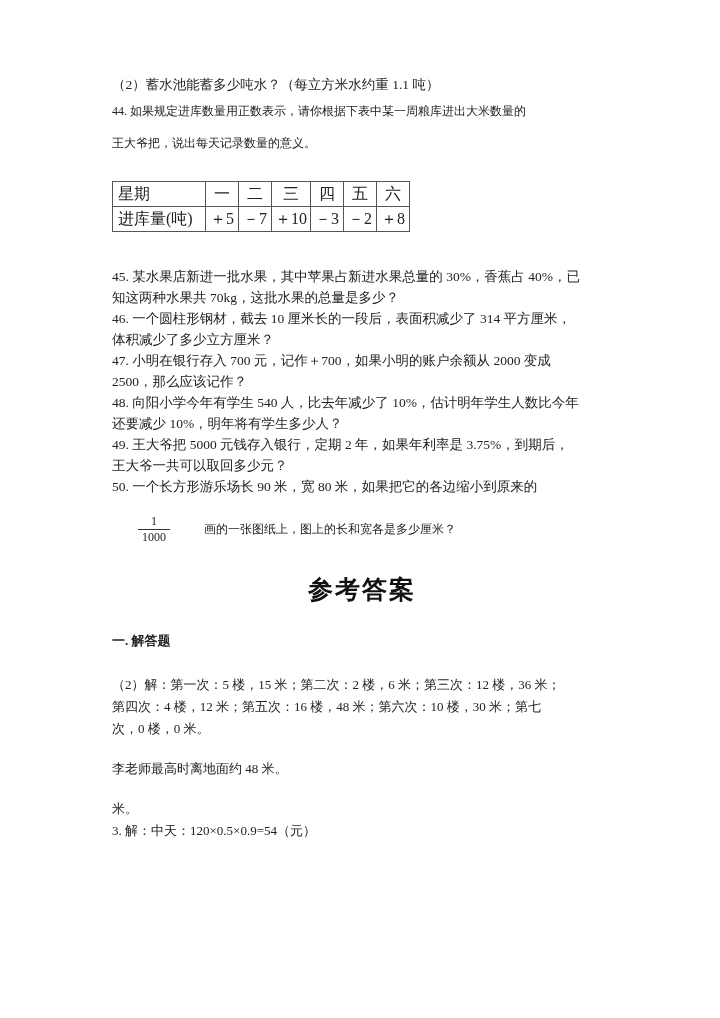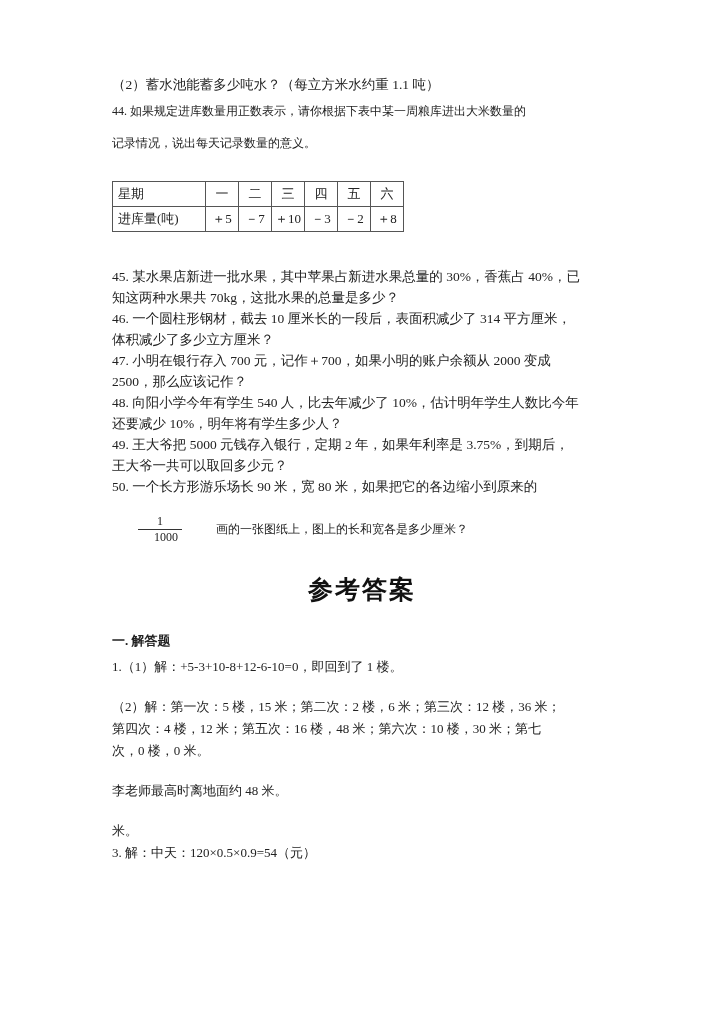--- a/index.html
+++ b/index.html
@@ -36,21 +36,21 @@
   }
   .gap-lg { height: 24px; }
 
   
   .tbl-wrap {
     margin-top: 22px;
     margin-bottom: 10px;
   }
   table.grain {
     border-collapse: collapse;
-    font-size: 13px;
+    font-size: 16px;
     color: #222;
   }
   table.grain td {
     border: 1px solid #555;
     padding: 2px 3px;
     text-align: center;
     line-height: 20px;
     white-space: nowrap;
   }
   table.grain td.hd {
@@ -82,21 +82,20 @@
     padding: 0 5px 1px 5px;
   }
   .frac .bar {
     width: 100%;
     min-width: 32px;
     height: 1px;
     background: #333;
   }
   .frac .den {
     padding: 1px 4px 0 4px;
-    margin-left: 12px;
   }
   .frac-text {
     font-size: 12px;
     line-height: 21px;
   }
 
   
   .answers-title {
     text-align: center;
     font-size: 25px;
@@ -123,21 +122,21 @@
   .wide-sp { display: inline-block; width: 52px; }
 </style>
 </head>
 <body>
 
 <div class="page">
   <div class="content">
 
     <div class="ln">（2）蓄水池能蓄多少吨水？（每立方米水约重 1.1 吨）</div>
     <div class="ln-wide">44. 如果规定进库数量用正数表示，请你根据下表中某一周粮库进出大米数量的</div>
-    <div class="ln-wide">记录情况，说出每天记录数量的意义。</div>
+    <div class="ln-wide">王大爷把，说出每天记录数量的意义。</div>
 
     <div class="tbl-wrap">
       <table class="grain">
         <tbody>
             <tr>
           <td class="hd">星期</td>
           <td class="dy">一</td>
           <td class="dy">二</td>
           <td class="dy">三</td>
           <td class="dy">四</td>
@@ -177,21 +176,20 @@
         <span class="bar"></span>
         <span class="den">1000</span>
       </span>
       <span class="frac-text">画的一张图纸上，图上的长和宽各是多少厘米？</span>
     </div>
 
     <div class="answers-title">参考答案</div>
 
     <div class="sec-head">一. 解答题</div>
 
-    <div class="ans">1.（1）解：+5-3+10-8+12-6-10=0，即回到了 1 楼。</div>
     <div class="ans-gap"></div>
 
     <div class="ans">（2）解：第一次：5 楼，15 米；第二次：2 楼，6 米；第三次：12 楼，36 米；</div>
     <div class="ans">第四次：4 楼，12 米；第五次：16 楼，48 米；第六次：10 楼，30 米；第七</div>
     <div class="ans">次，0 楼，0 米。</div>
     <div class="ans-gap"></div>
 
     <div class="ans">李老师最高时离地面约 48 米。</div>
     <div class="ans-gap"></div>
 

